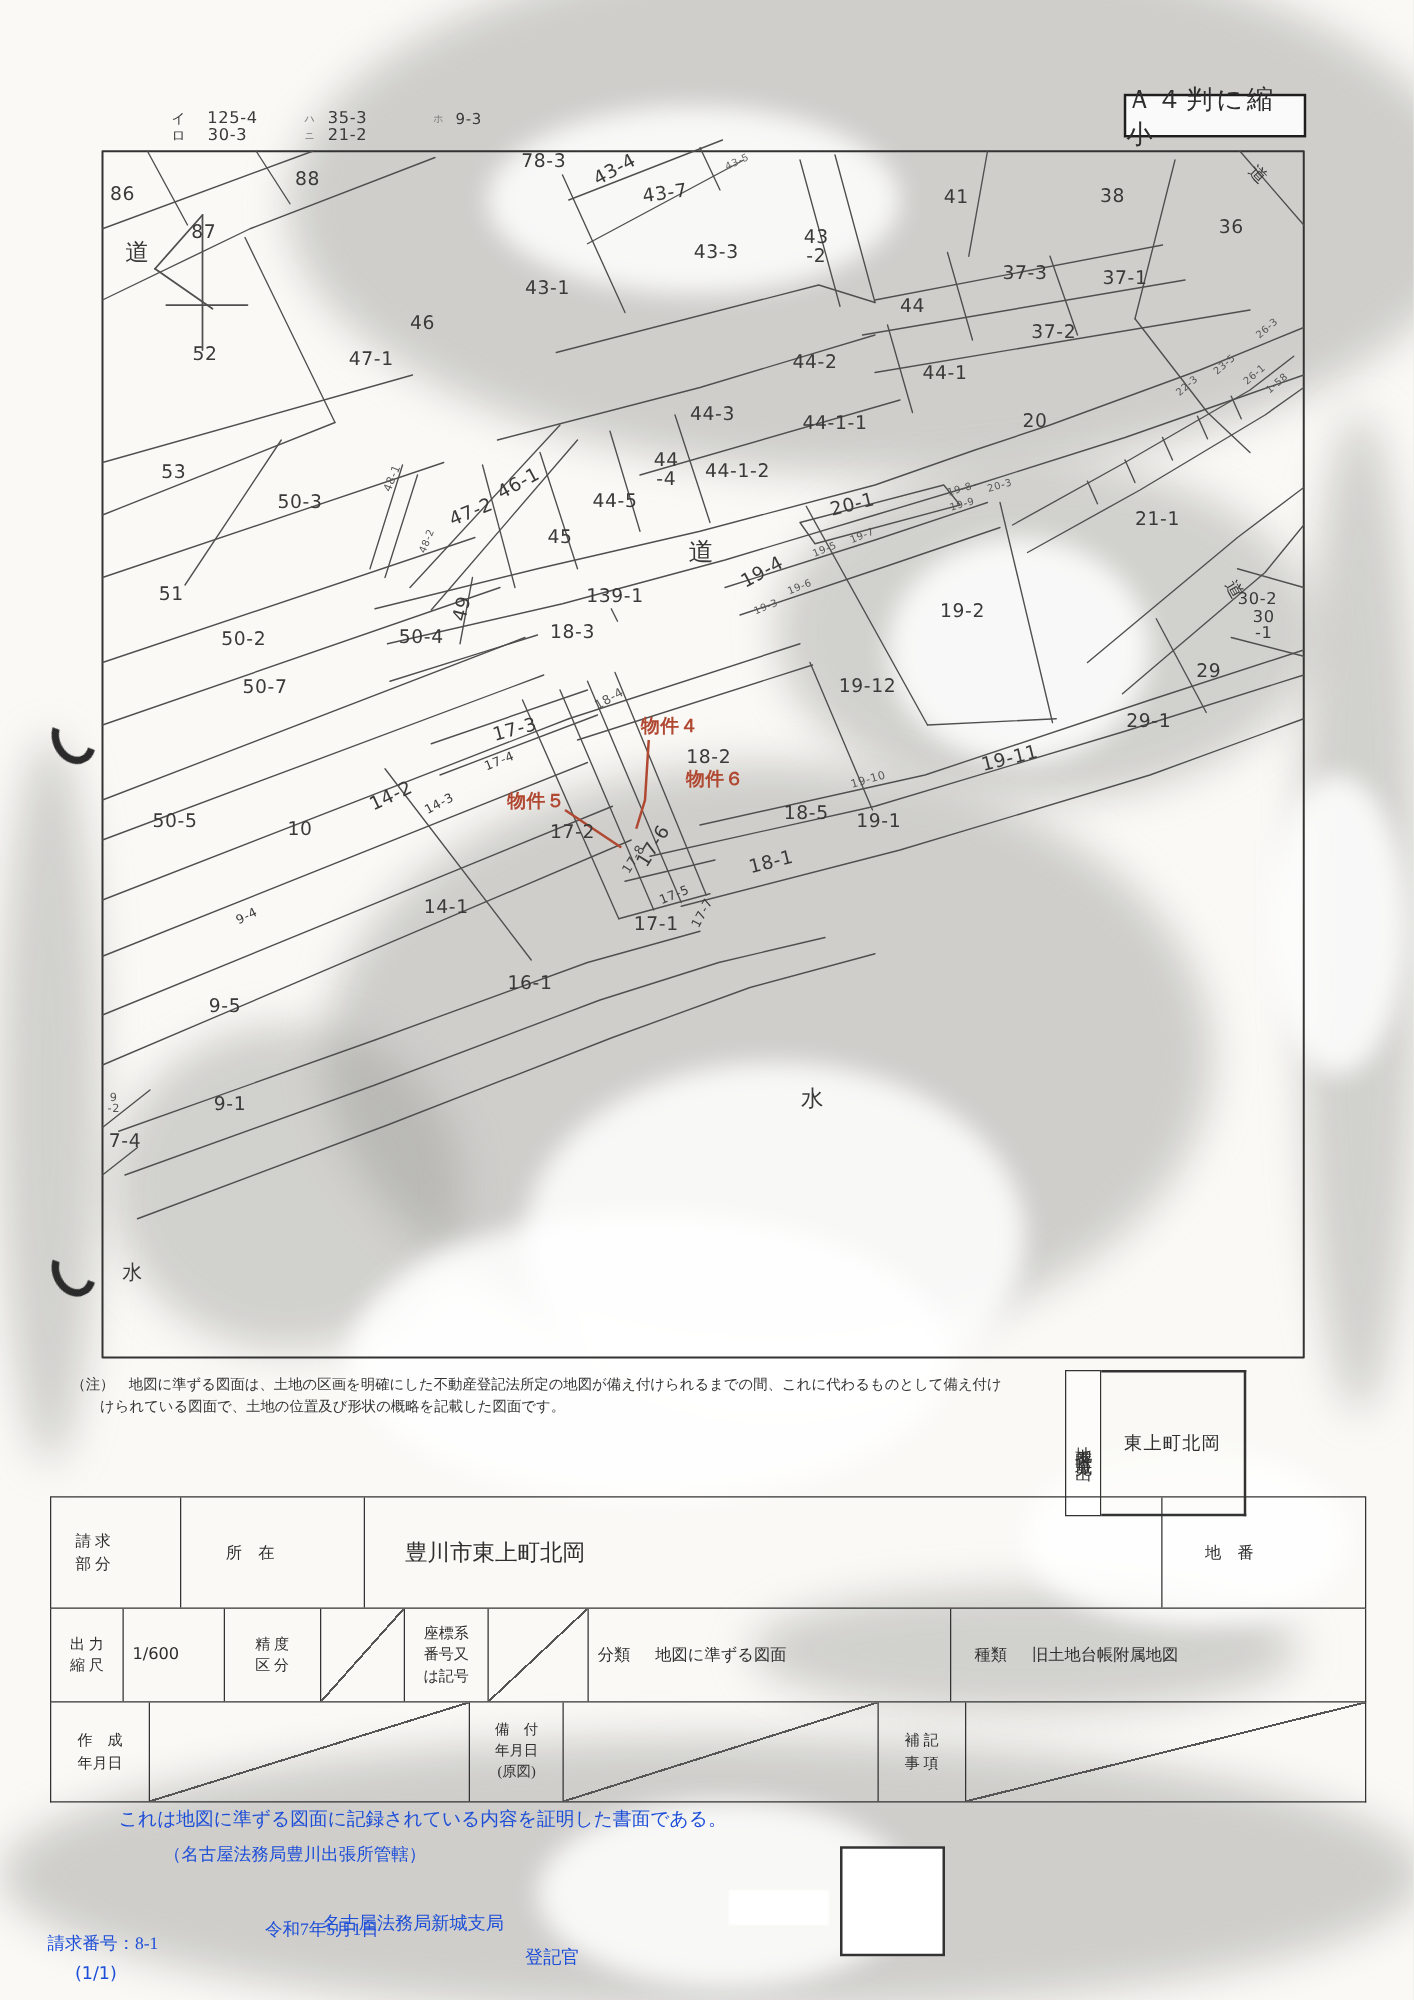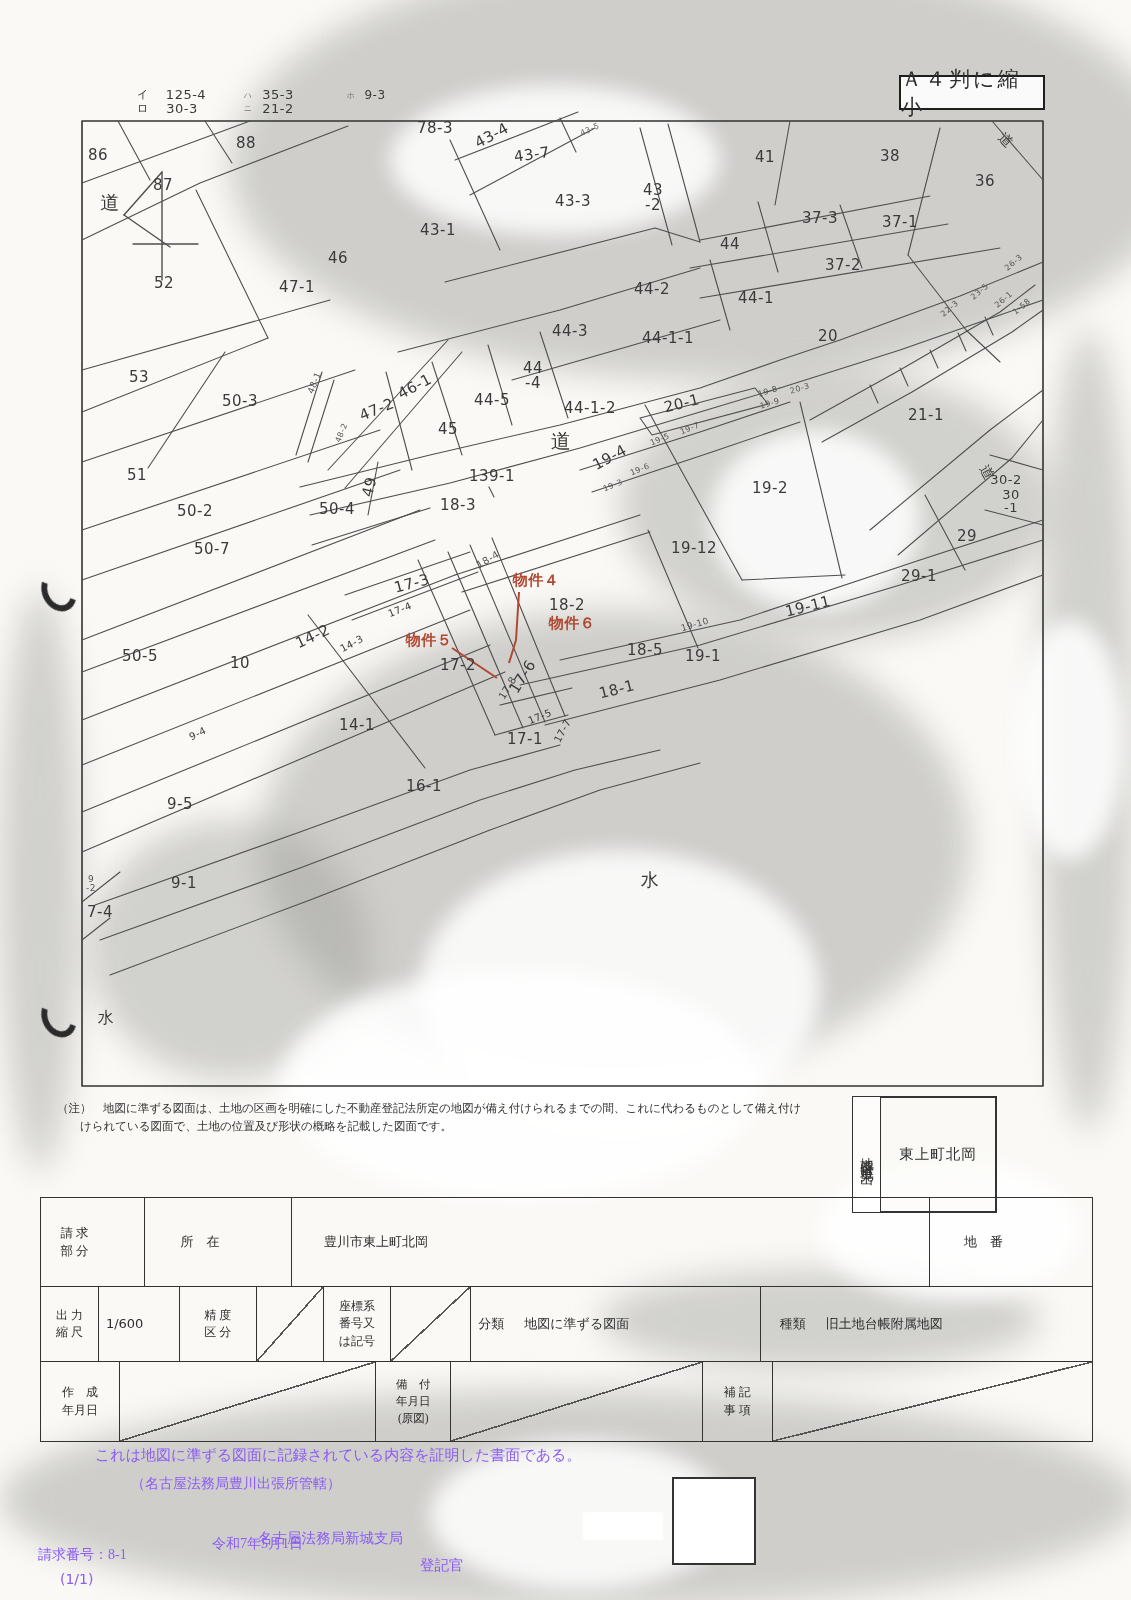--- a/index.html
+++ b/index.html
@@ -41,21 +41,21 @@
   .trow.first{border-top:1.5px solid #333;}
   .tcell{border-left:1.4px solid #333;box-sizing:border-box;padding:3px 7px;display:flex;
          align-items:center;white-space:pre-line;line-height:1.45;}
   .tcell:first-child{border-left:none;}
   .tcell.lab{justify-content:flex-start;}
   .tcell.ctr{justify-content:center;text-align:center;}
   .tcell.diag{background-image:linear-gradient(to bottom right,transparent calc(50% - 0.8px),
          #555 calc(50% - 0.8px),#555 calc(50% + 0.8px),transparent calc(50% + 0.8px));}
   .tcell .val{margin-left:20px;white-space:nowrap;}
   
-  .ftext{position:absolute;z-index:4;white-space:nowrap;color:#8b5cf6;}
+  .ftext{position:absolute;z-index:4;white-space:nowrap;color:#1d4ed8;}
   .stamp{position:absolute;left:672px;top:1477px;width:80px;height:84px;border:2.5px solid #333;
          background:#fff;z-index:6;}
   .wpatch{position:absolute;left:583px;top:1512px;width:80px;height:28px;background:#fff;z-index:5;filter:blur(1px);}
 </style>
 </head>
 <body>
 
 <div class="page">
 
   <div class="blob gray" style="left:230px;top:-50px;width:950px;height:430px;"></div>
@@ -229,21 +229,21 @@
       <div class="plabel" style="left: 820px; top: 219px; font-size: 15px; --r: 0deg;">37-3</div>
       <div class="plabel" style="left: 900px; top: 223px; font-size: 15px; --r: 0deg;">37-1</div>
       <div class="plabel" style="left: 843px; top: 266px; font-size: 15px; --r: 0deg;">37-2</div>
       <div class="plabel" style="left: 730px; top: 245px; font-size: 15px; --r: 0deg;">44</div>
       <div class="plabel" style="left: 652px; top: 290px; font-size: 15px; --r: 0deg;">44-2</div>
       <div class="plabel" style="left: 756px; top: 299px; font-size: 15px; --r: 0deg;">44-1</div>
       <div class="plabel" style="left: 570px; top: 332px; font-size: 15px; --r: 0deg;">44-3</div>
       <div class="plabel" style="left: 668px; top: 339px; font-size: 15px; --r: 0deg;">44-1-1</div>
       <div class="plabel" style="left: 533px; top: 376px; font-size: 15px; --r: 0deg;">44
 -4</div>
-      <div class="plabel" style="left: 590px; top: 377px; font-size: 15px; margin-top: 32px; --r: 0deg;">44-1-2</div>
+      <div class="plabel" style="left: 590px; top: 377px; font-size: 15px; --r: 0deg;">44-1-2</div>
       <div class="plabel" style="left: 492px; top: 401px; font-size: 15px; --r: 0deg;">44-5</div>
       <div class="plabel" style="left: 448px; top: 430px; font-size: 15px; --r: 0deg;">45</div>
       <div class="plabel" style="left: 415px; top: 387px; font-size: 15px; --r: -28deg;">46-1</div>
       <div class="plabel" style="left: 377px; top: 410px; font-size: 15px; --r: -22deg;">47-2</div>
       <div class="plabel" style="left: 315px; top: 383px; font-size: 9px; --r: -68deg; color: rgb(85, 85, 85);">48-1</div>
       <div class="plabel" style="left: 342px; top: 433px; font-size: 8px; --r: -68deg; color: rgb(85, 85, 85);">48-2</div>
       <div class="plabel" style="left: 370px; top: 487px; font-size: 15px; --r: -76deg;">49</div>
       <div class="plabel" style="left: 337px; top: 510px; font-size: 15px; --r: 0deg;">50-4</div>
       <div class="plabel" style="left: 137px; top: 476px; font-size: 15px; --r: 0deg;">51</div>
       <div class="plabel" style="left: 195px; top: 512px; font-size: 15px; --r: 0deg;">50-2</div>
@@ -318,21 +318,21 @@
   <div class="index-box">
     <div class="index-title">地番区域見出</div>
     <div class="index-value">東上町北岡</div>
   </div>
 
   <div class="dtable">
     <div class="trow first" style="height:90px;gap:36px;">
       <div class="tcell ctr" style="width:67px;font-size:12.5px;">請 求
 部 分</div>
       <div class="tcell ctr" style="width:111px;">所　在</div>
-      <div class="tcell lab" style="width:602px;font-size:13px;padding-left:32px;">豊川市東上町北岡</div>
+      <div class="tcell lab" style="width:602px;font-size:18px;padding-left:32px;">豊川市東上町北岡</div>
       <div class="tcell ctr" style="width:108px;">地　番</div>
     </div>
     <div class="trow" style="height:75px;">
       <div class="tcell ctr" style="width:57px;font-size:12px;">出 力
 縮 尺</div>
       <div class="tcell lab" style="width:81px;font-family:'DejaVu Sans',sans-serif;">1/600</div>
       <div class="tcell ctr" style="width:77px;font-size:12px;">精 度
 区 分</div>
       <div class="tcell diag" style="width:67px;"></div>
       <div class="tcell ctr" style="width:68px;font-size:12px;">座標系

